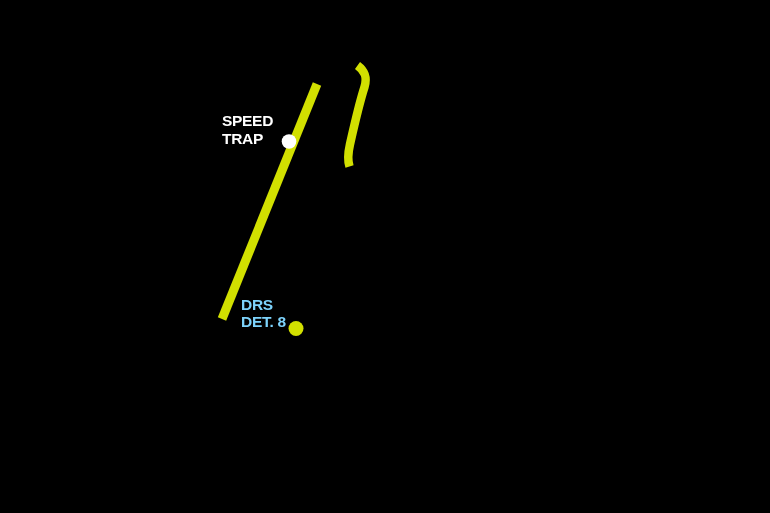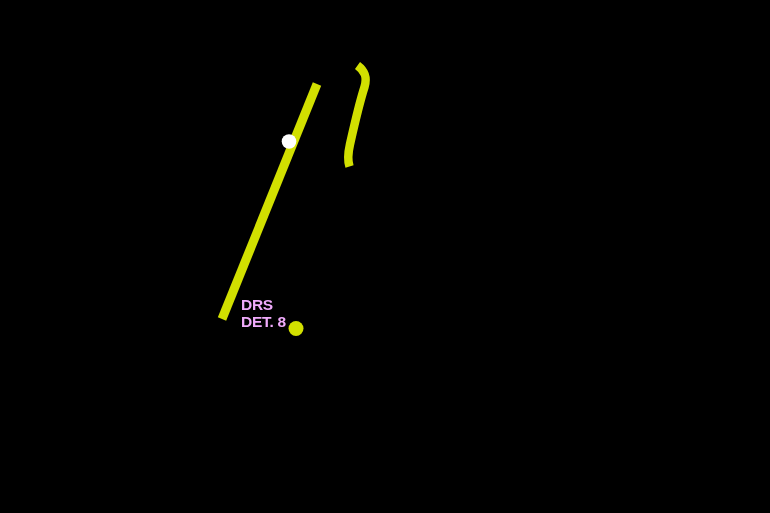--- a/index.html
+++ b/index.html
@@ -33,38 +33,42 @@
   .speed-trap-label {
     left: 222px;
     top: 112px;
     line-height: 18px;
     color: #ffffff;
   }
   .drs-detection-label {
     left: 241px;
     top: 297px;
     line-height: 16.5px;
-    color: #f0abfc;
+    color: #7dd3fc;
   }
 </style>
 </head>
 <body>
 
 <div class="track-map">
 
   <svg width="770" height="513" viewBox="0 0 770 513">
 
     <line x1="317" y1="84" x2="222" y2="319" stroke-width="9" stroke-linecap="butt" stroke="#d2e000"></line>
 
     <path d="M 357.5 65.5 C 365 71 367.5 77 364.5 87 C 360.5 99.5 355 122 350.5 142 C 349 149 346.5 157 349.5 166.5" fill="none" stroke-width="8.5" stroke-linecap="butt" stroke-linejoin="round" stroke="#d2e000"></path>
 
     <circle cx="289" cy="141.5" r="7.3" fill="#ffffff"></circle>
 
     <circle cx="296" cy="328.5" r="7.5" fill="#d2e000"></circle>
   </svg>
 
+  <div class="map-label speed-trap-label">
+    <span>SPEED</span>
+    <span>TRAP</span>
+  </div>
 
   <div class="map-label drs-detection-label">
     <span>DRS</span>
     <span>DET. 8</span>
   </div>
 
 </div>
 
 </body></html>

